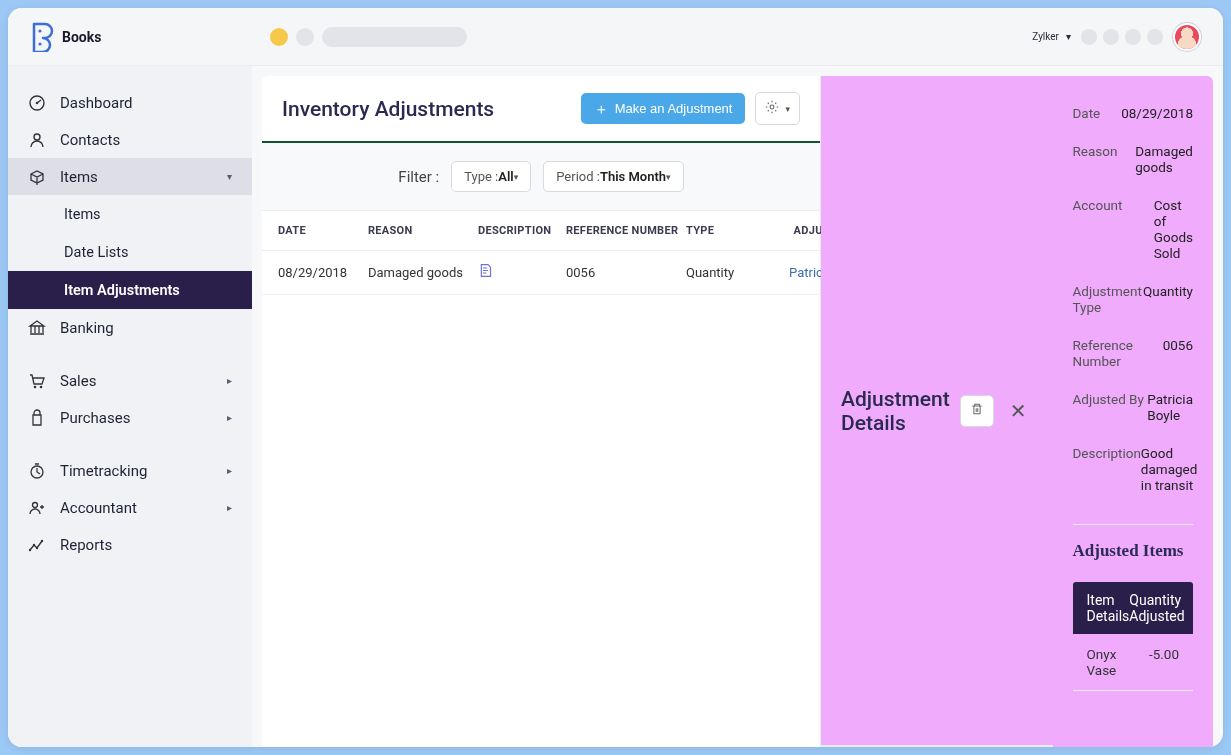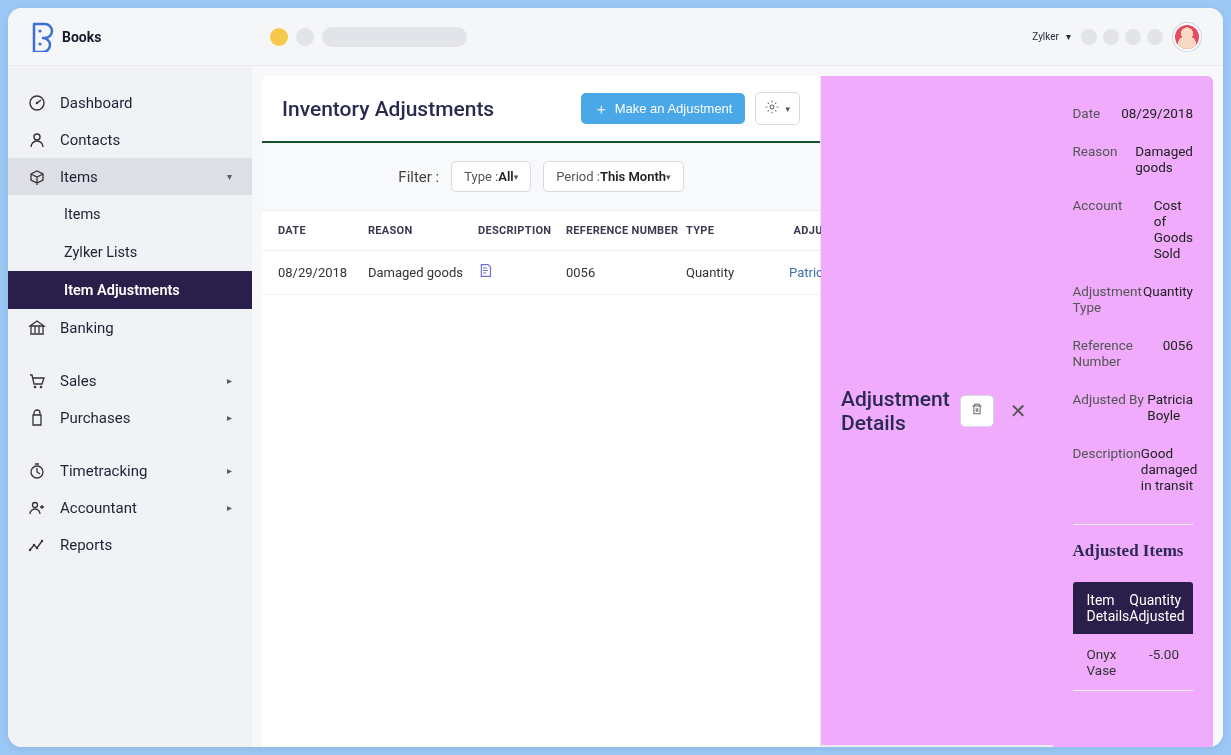--- a/index.html
+++ b/index.html
@@ -253,21 +253,21 @@
               <path d="M3 6 l6 -3 l6 3 v6 l-6 3 l-6 -3 Z M3 6 l6 3 l6 -3 M9 9 v8" fill="none" stroke="#333" stroke-width="1.3"></path>
             </svg>
         </span>
         <span>Items</span>
         <span class="chev">▾</span>
       </div>
       <div class="nav-sub">
         <span>Items</span>
       </div>
       <div class="nav-sub">
-        <span>Zylker Lists</span>
+        <span>Date Lists</span>
       </div>
       <div class="nav-sub active">
         <span>Item Adjustments</span>
       </div>
 
       <div class="nav-item">
         <span class="nav-icon">
           <svg width="18" height="18" viewBox="0 0 18 18">
               <path d="M2 7 L9 2 L16 7 Z M3 7 v7 M7 7 v7 M11 7 v7 M15 7 v7 M2 15 h14" fill="none" stroke="#333" stroke-width="1.3"></path>
             </svg>

